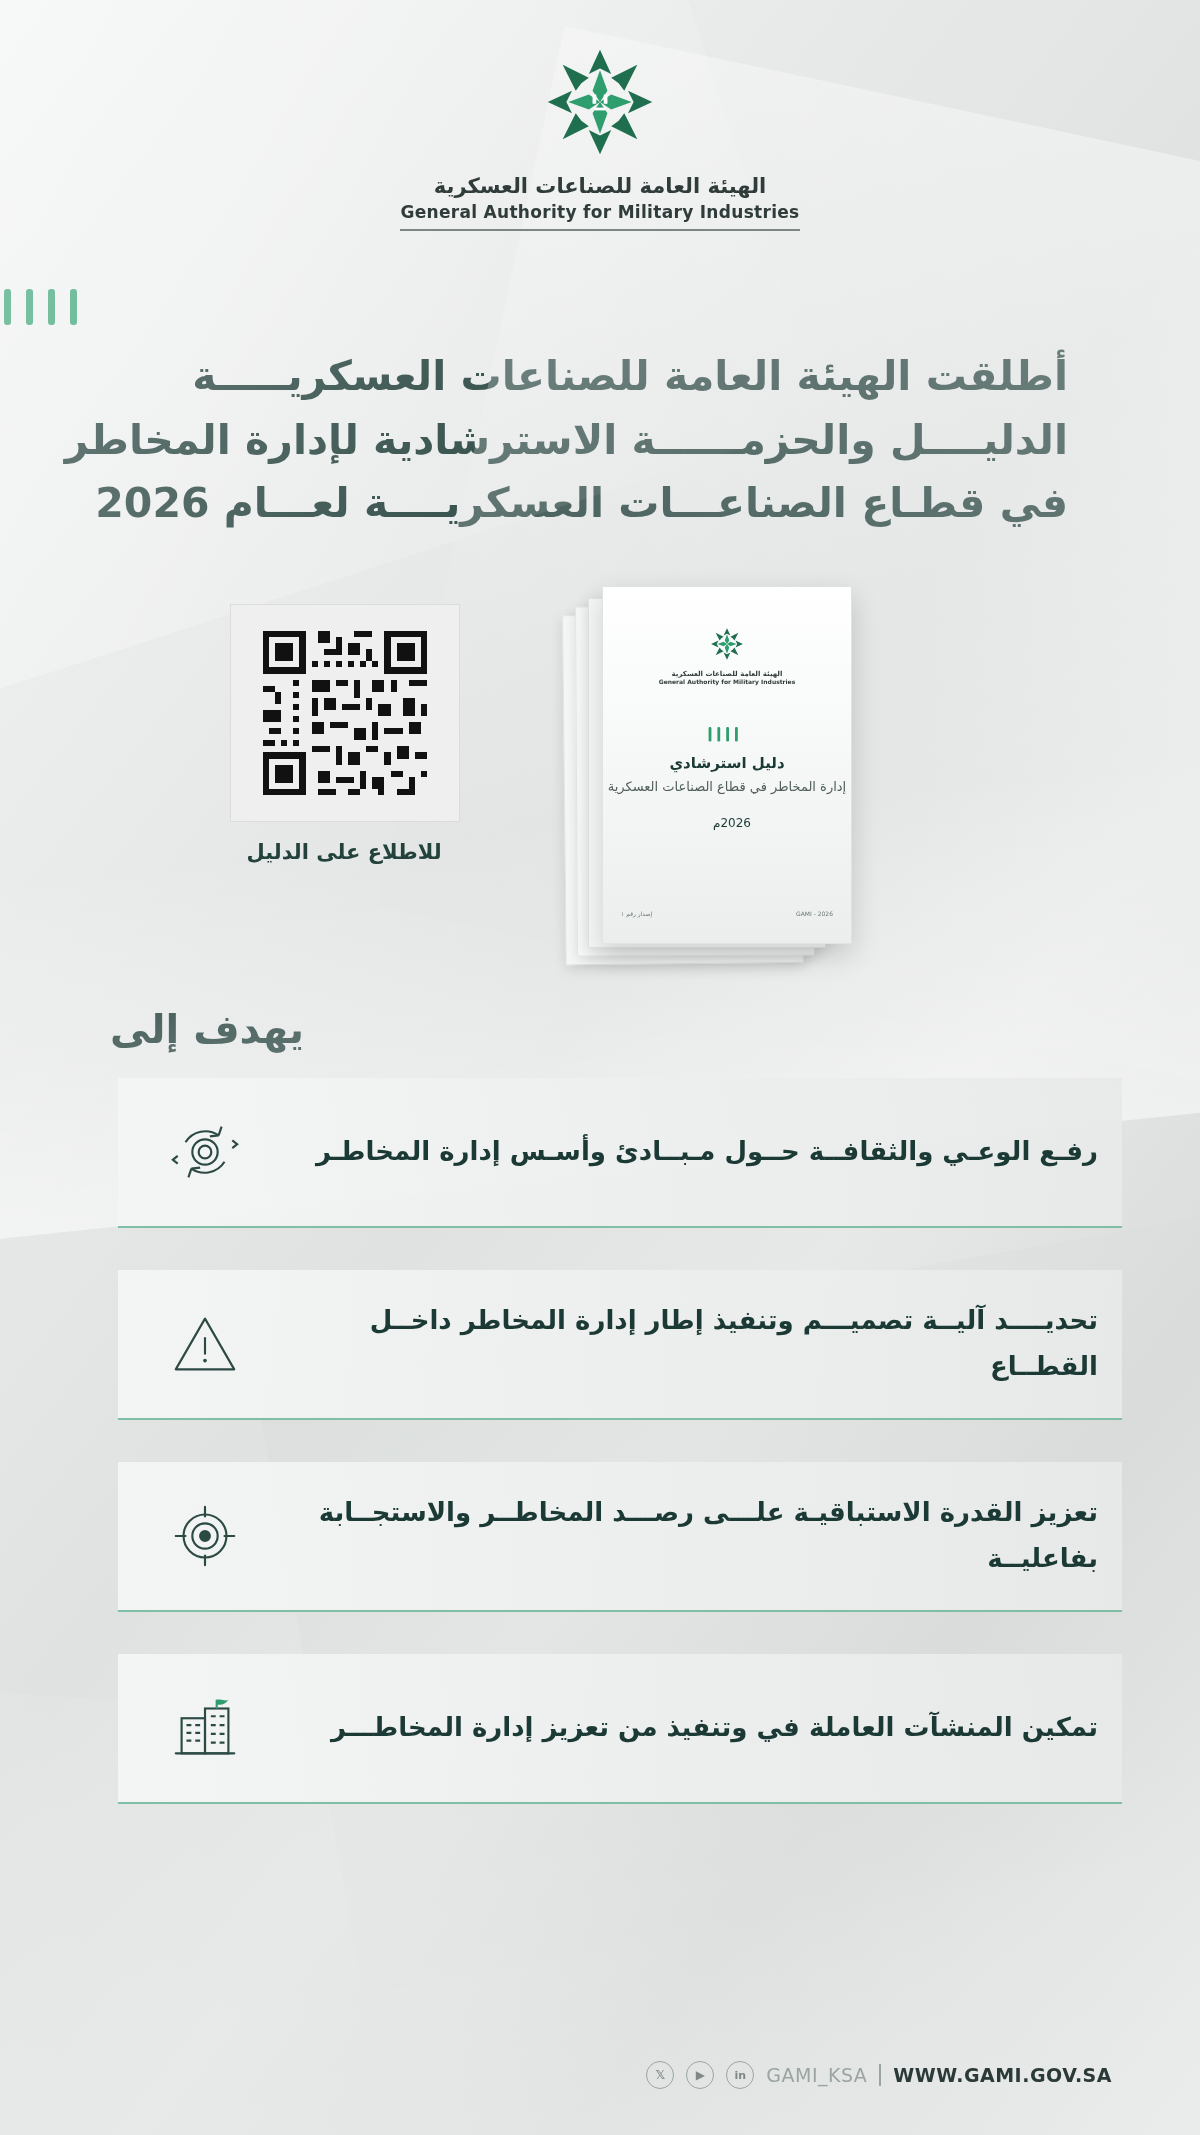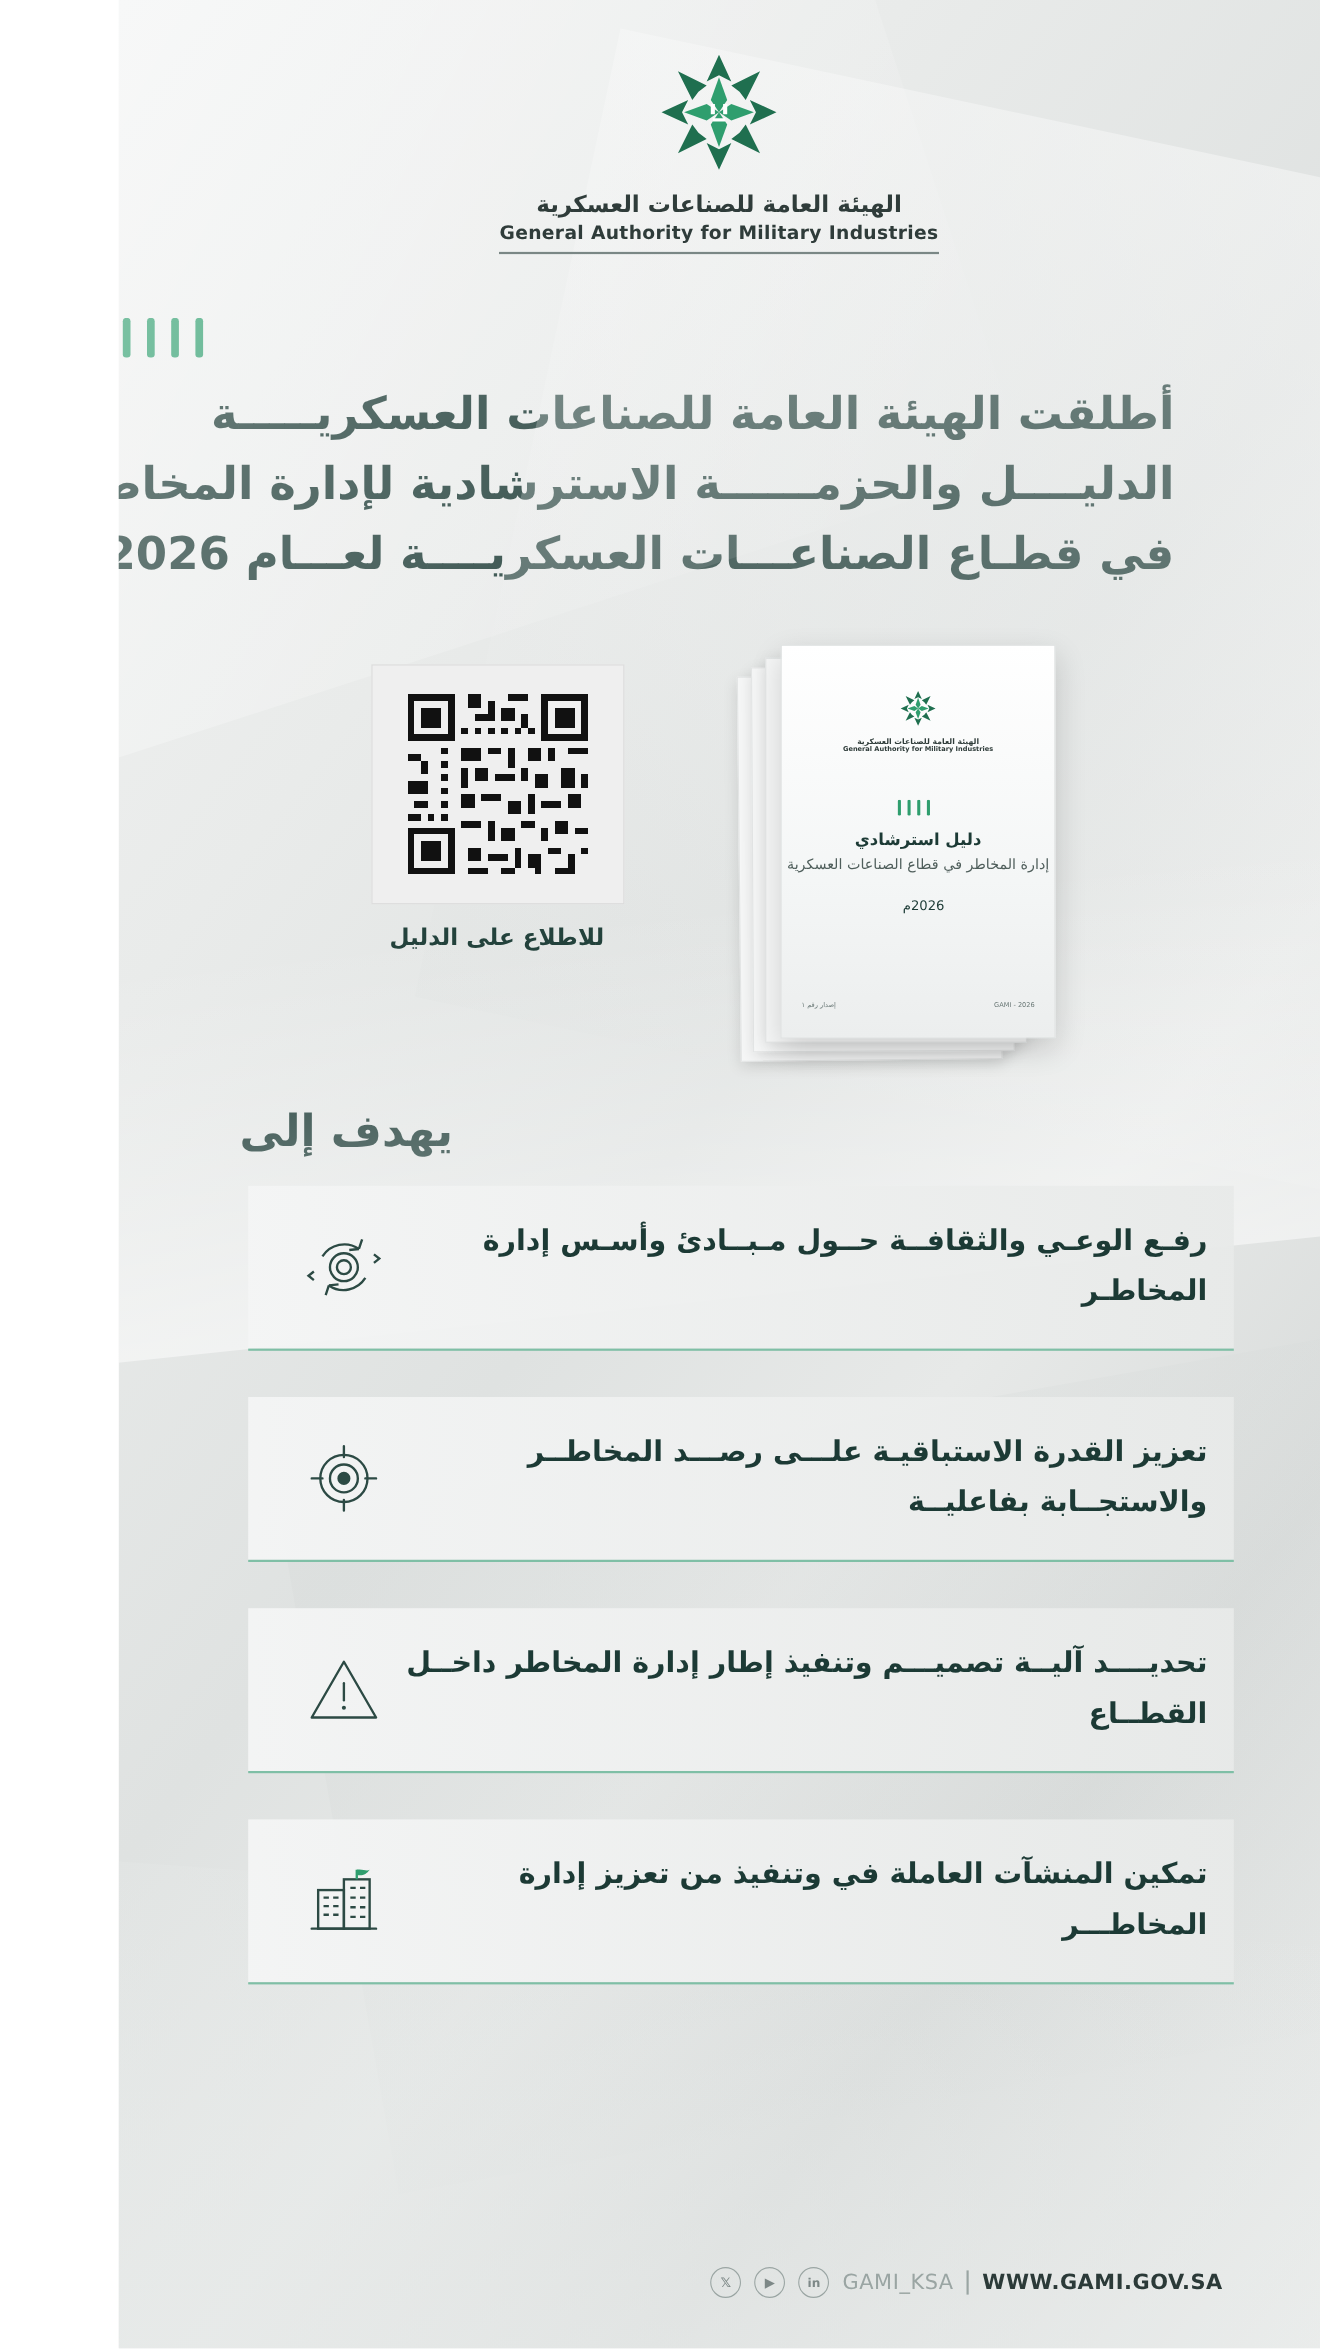--- a/index.html
+++ b/index.html
@@ -5,21 +5,21 @@
   html, body {
     margin: 0;
     padding: 0;
     background: #ffffff;
   }
   body {
     font-family: "DejaVu Sans", "Liberation Sans", sans-serif;
   }
   .poster {
     position: relative;
-    width: 1092px;
+    width: 1200px;
     height: 2135px;
     overflow: hidden;
     background:
       linear-gradient(128deg, #f2f3f3 0%, #e9ebea 26%, #dfe2e1 48%, #e7e9e8 63%, #d9dcdb 78%, #eceeed 100%);
   }
   
   .facet {
     position: absolute;
     pointer-events: none;
   }
@@ -472,39 +472,39 @@
           <path d="M26 57 l-3 9 M26 57 l9 -1"></path>
           <path d="M12 44 l-5 4 5 4"></path>
           <path d="M68 36 l5 -4 -5 -4"></path>
         </svg>
       </div>
       <div class="goal-text">رفـع الوعـي والثقافــة حــول مـبــادئ وأسـس إدارة المخاطـر</div>
     </div>
 
     <div class="goal">
       <div class="goal-icon">
+        <svg width="78" height="78" viewBox="0 0 80 80" fill="none" stroke="#2c4a44" stroke-width="2.2" stroke-linejoin="round">
+          <path d="M40 14 L70 66 H10 Z"></path>
+          <path d="M40 34 v16" stroke-linecap="round"></path>
+          <circle cx="40" cy="57" r="1.9" fill="#2c4a44" stroke="none"></circle>
+        </svg>
+      </div>
+      <div class="goal-text">تحديــــد آليــة تصميـــم وتنفيذ إطار إدارة المخاطر داخــل القطــاع</div>
+    </div>
+
+    <div class="goal">
+      <div class="goal-icon">
         <svg width="78" height="78" viewBox="0 0 80 80" fill="none" stroke="#2c4a44" stroke-width="2.2">
           <circle cx="40" cy="40" r="22"></circle>
           <circle cx="40" cy="40" r="13"></circle>
           <circle cx="40" cy="40" r="5" fill="#2c4a44"></circle>
           <path d="M40 10 v10 M40 60 v10 M10 40 h10 M60 40 h10" stroke-linecap="round"></path>
         </svg>
       </div>
       <div class="goal-text">تعزيز القدرة الاستباقيـة علـــى رصـــد المخاطــر والاستجــابة بفاعليــة</div>
-    </div>
-
-    <div class="goal">
-      <div class="goal-icon">
-        <svg width="78" height="78" viewBox="0 0 80 80" fill="none" stroke="#2c4a44" stroke-width="2.2" stroke-linejoin="round">
-          <path d="M40 14 L70 66 H10 Z"></path>
-          <path d="M40 34 v16" stroke-linecap="round"></path>
-          <circle cx="40" cy="57" r="1.9" fill="#2c4a44" stroke="none"></circle>
-        </svg>
-      </div>
-      <div class="goal-text">تحديــــد آليــة تصميـــم وتنفيذ إطار إدارة المخاطر داخــل القطــاع</div>
     </div>
 
     <div class="goal">
       <div class="goal-icon">
         <svg width="78" height="78" viewBox="0 0 80 80" fill="none" stroke="#2c4a44" stroke-width="2.2">
           <rect x="16" y="30" width="24" height="36"></rect>
           <rect x="40" y="20" width="24" height="46"></rect>
           <path d="M21 37 h5 M30 37 h5 M21 45 h5 M30 45 h5 M21 53 h5 M30 53 h5"></path>
           <path d="M46 28 h5 M55 28 h5 M46 37 h5 M55 37 h5 M46 46 h5 M55 46 h5 M46 55 h5 M55 55 h5"></path>
           <path d="M10 66 h60" stroke-linecap="round"></path>

